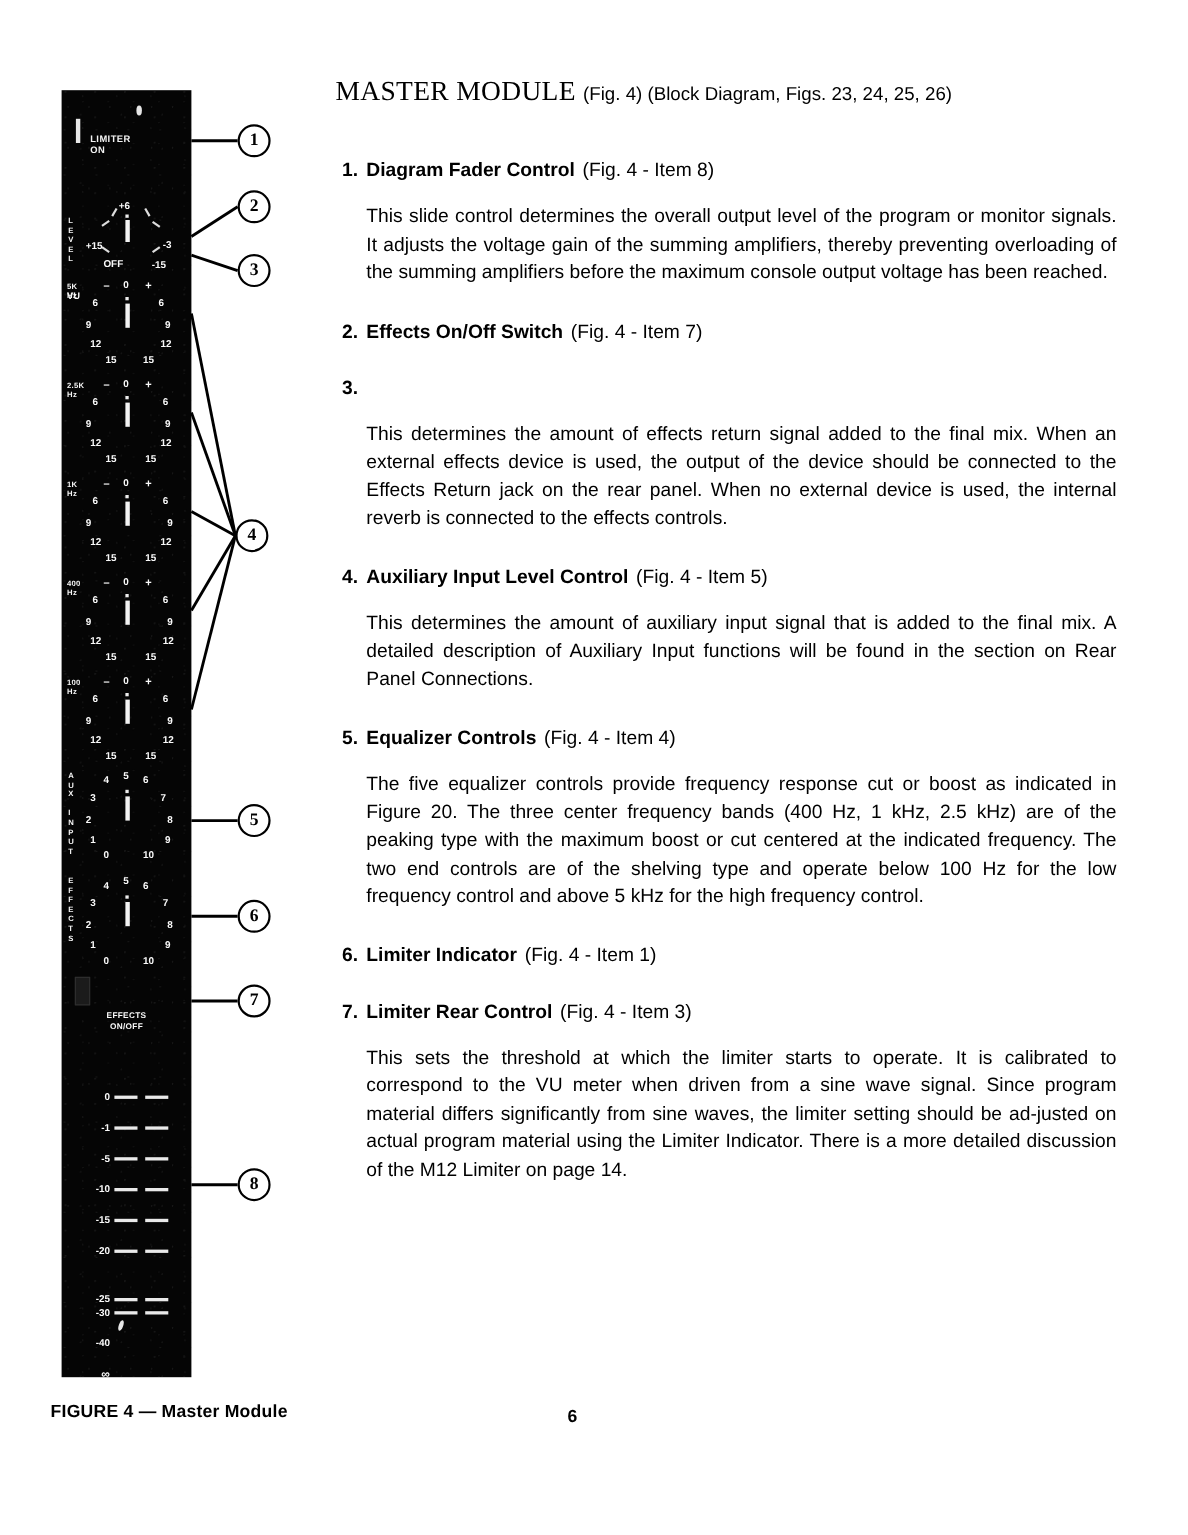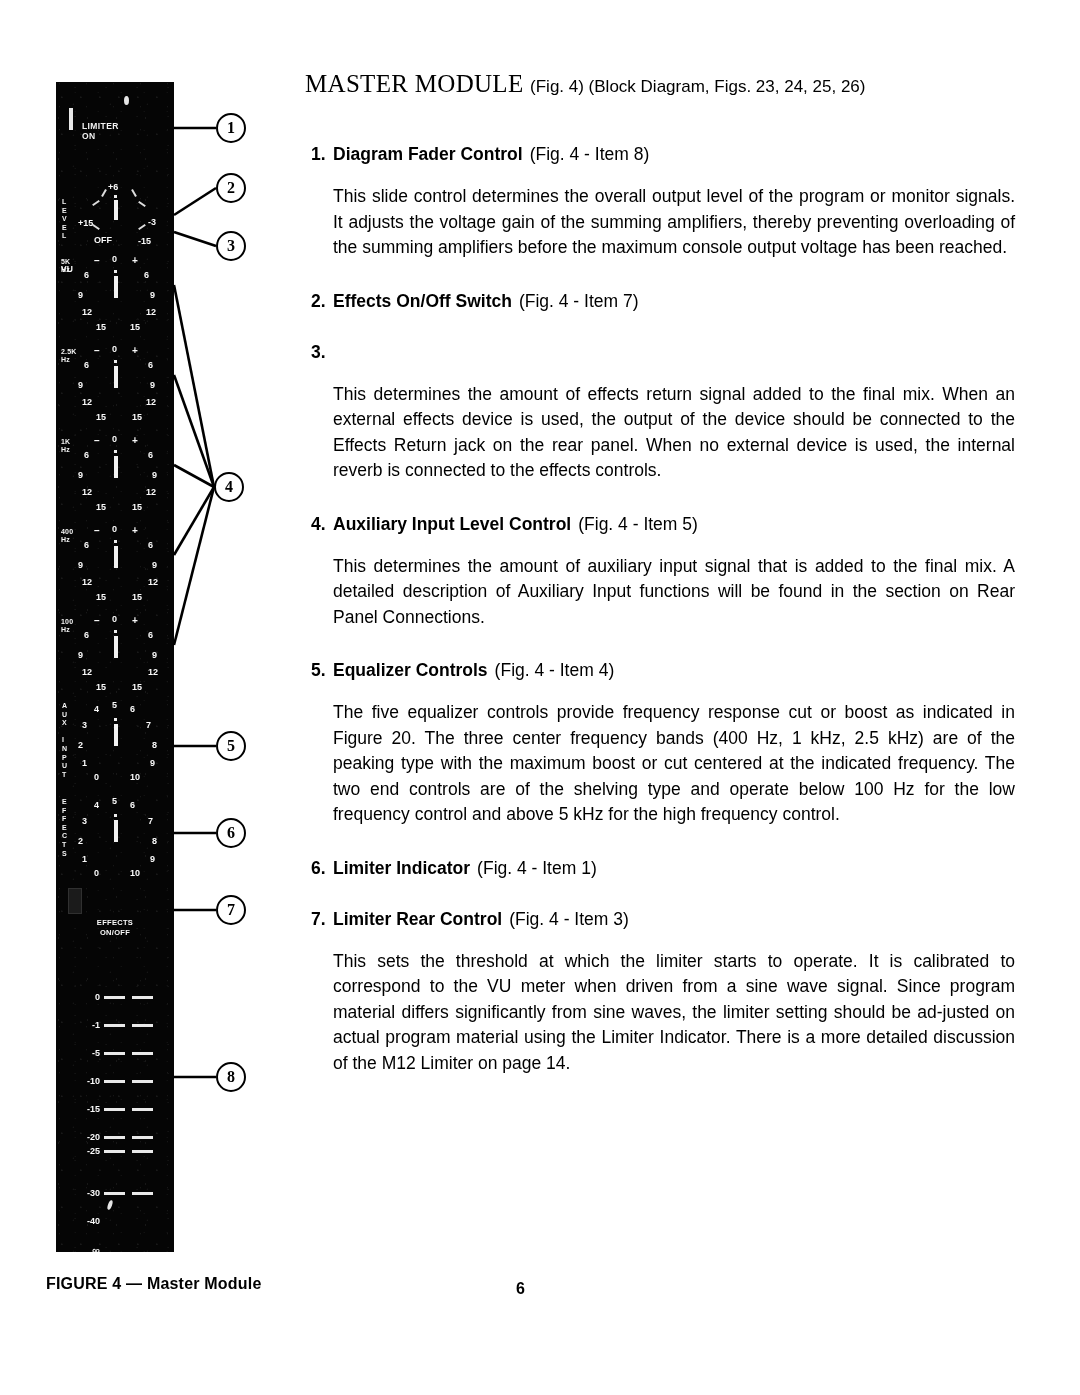--- a/index.html
+++ b/index.html
@@ -455,21 +455,21 @@
     <div class="fader-row" style="top:1022px;">
       <span class="fader-num">-15</span>
       <div class="dash-a"></div>
       <div class="dash-b"></div>
     </div>
     <div class="fader-row" style="top:1050px;">
       <span class="fader-num">-20</span>
       <div class="dash-a"></div>
       <div class="dash-b"></div>
     </div>
-    <div class="fader-row" style="top:1064px;">
+    <div class="fader-row" style="top:1094px;">
       <span class="fader-num">-25</span>
       <div class="dash-a"></div>
       <div class="dash-b"></div>
     </div>
     <div class="fader-row" style="top:1106px;">
       <span class="fader-num">-30</span>
       <div class="dash-a"></div>
       <div class="dash-b"></div>
     </div>
     <div class="fader-row" style="top:1134px;">

